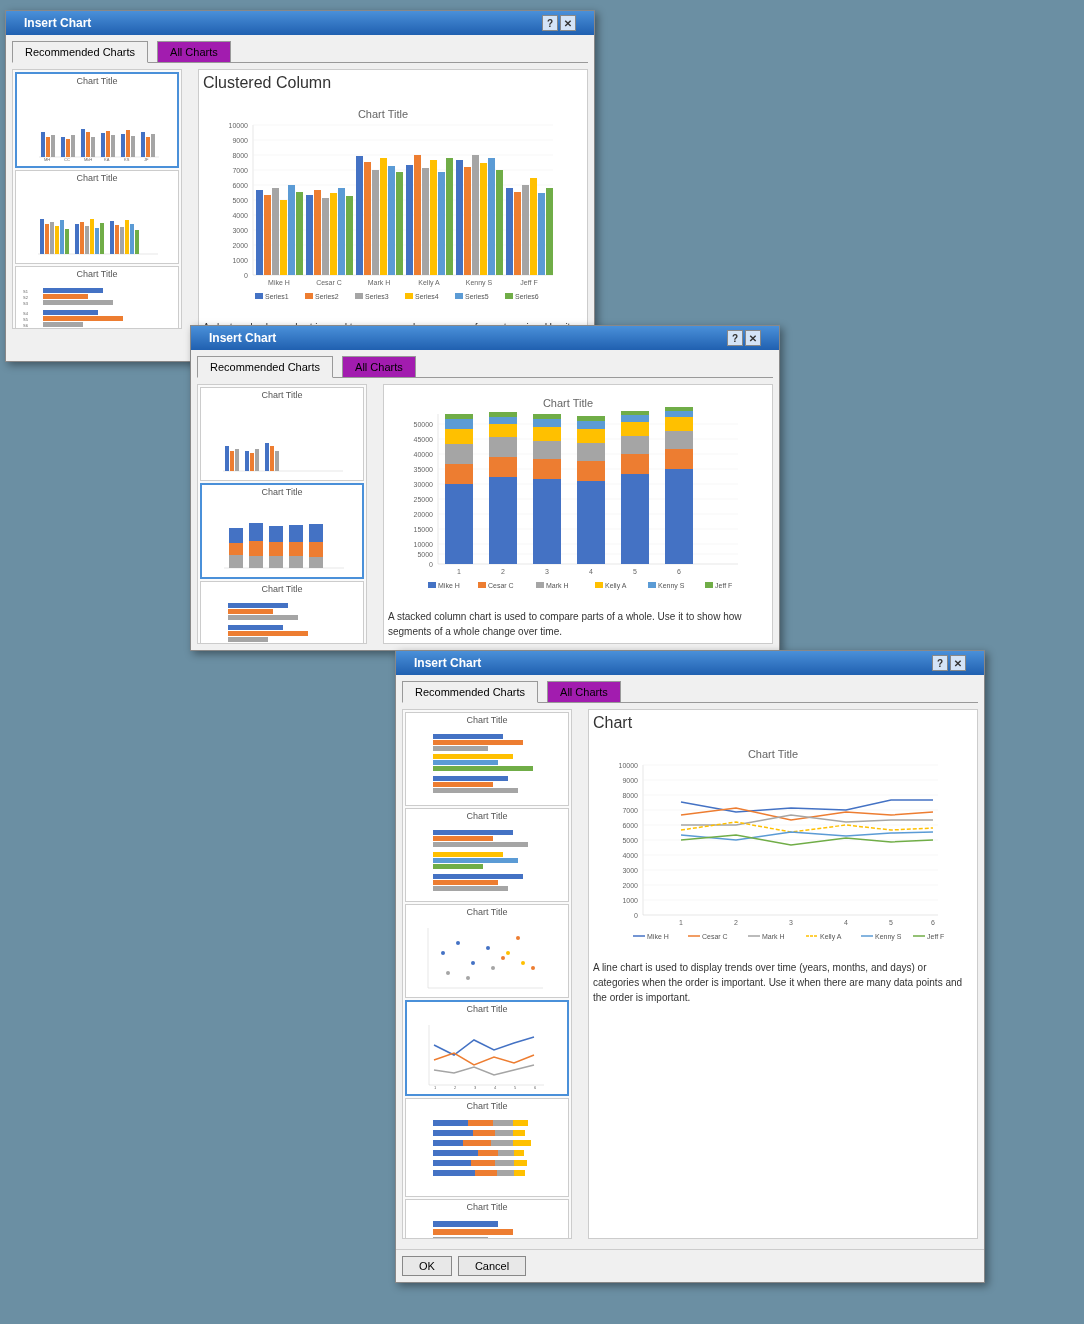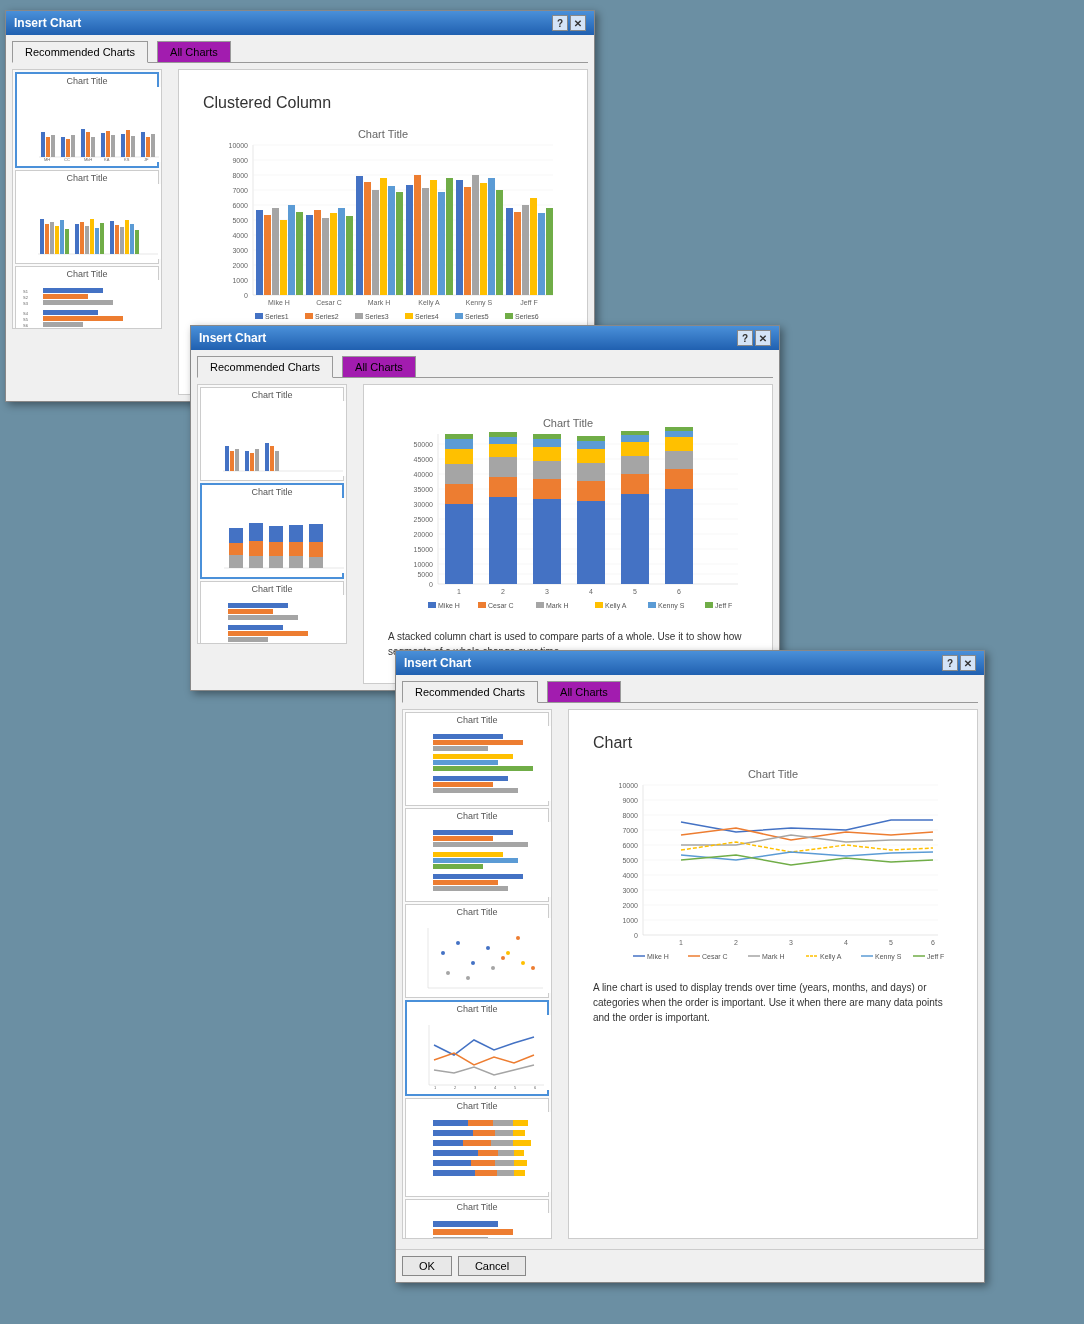--- a/index.html
+++ b/index.html
@@ -17,21 +17,21 @@
     .dialog {
       position: absolute;
       background: #f0f0f0;
       border: 1px solid #888;
       box-shadow: 3px 3px 8px rgba(0,0,0,0.4);
     }
 
     .dialog-titlebar {
       background: linear-gradient(to bottom, #4a90d9, #2060b0);
       color: white;
-      padding: 4px 8px;
+      padding: 4px 18px;
       display: flex;
       justify-content: space-between;
       align-items: center;
       font-size: 12px;
       font-weight: bold;
       cursor: default;
       user-select: none;
     }
 
     .dialog-title-text {
@@ -121,21 +121,21 @@
       color: #555;
       text-align: center;
       margin-bottom: 1px;
     }
 
     
     .chart-preview {
       flex: 1;
       background: white;
       border: 1px solid #ccc;
-      padding: 24px;
+      padding: 4px;
     }
 
     .chart-type-title {
       font-size: 16px;
       font-weight: normal;
       color: #333;
       margin-bottom: 8px;
     }
 
     .chart-description {

